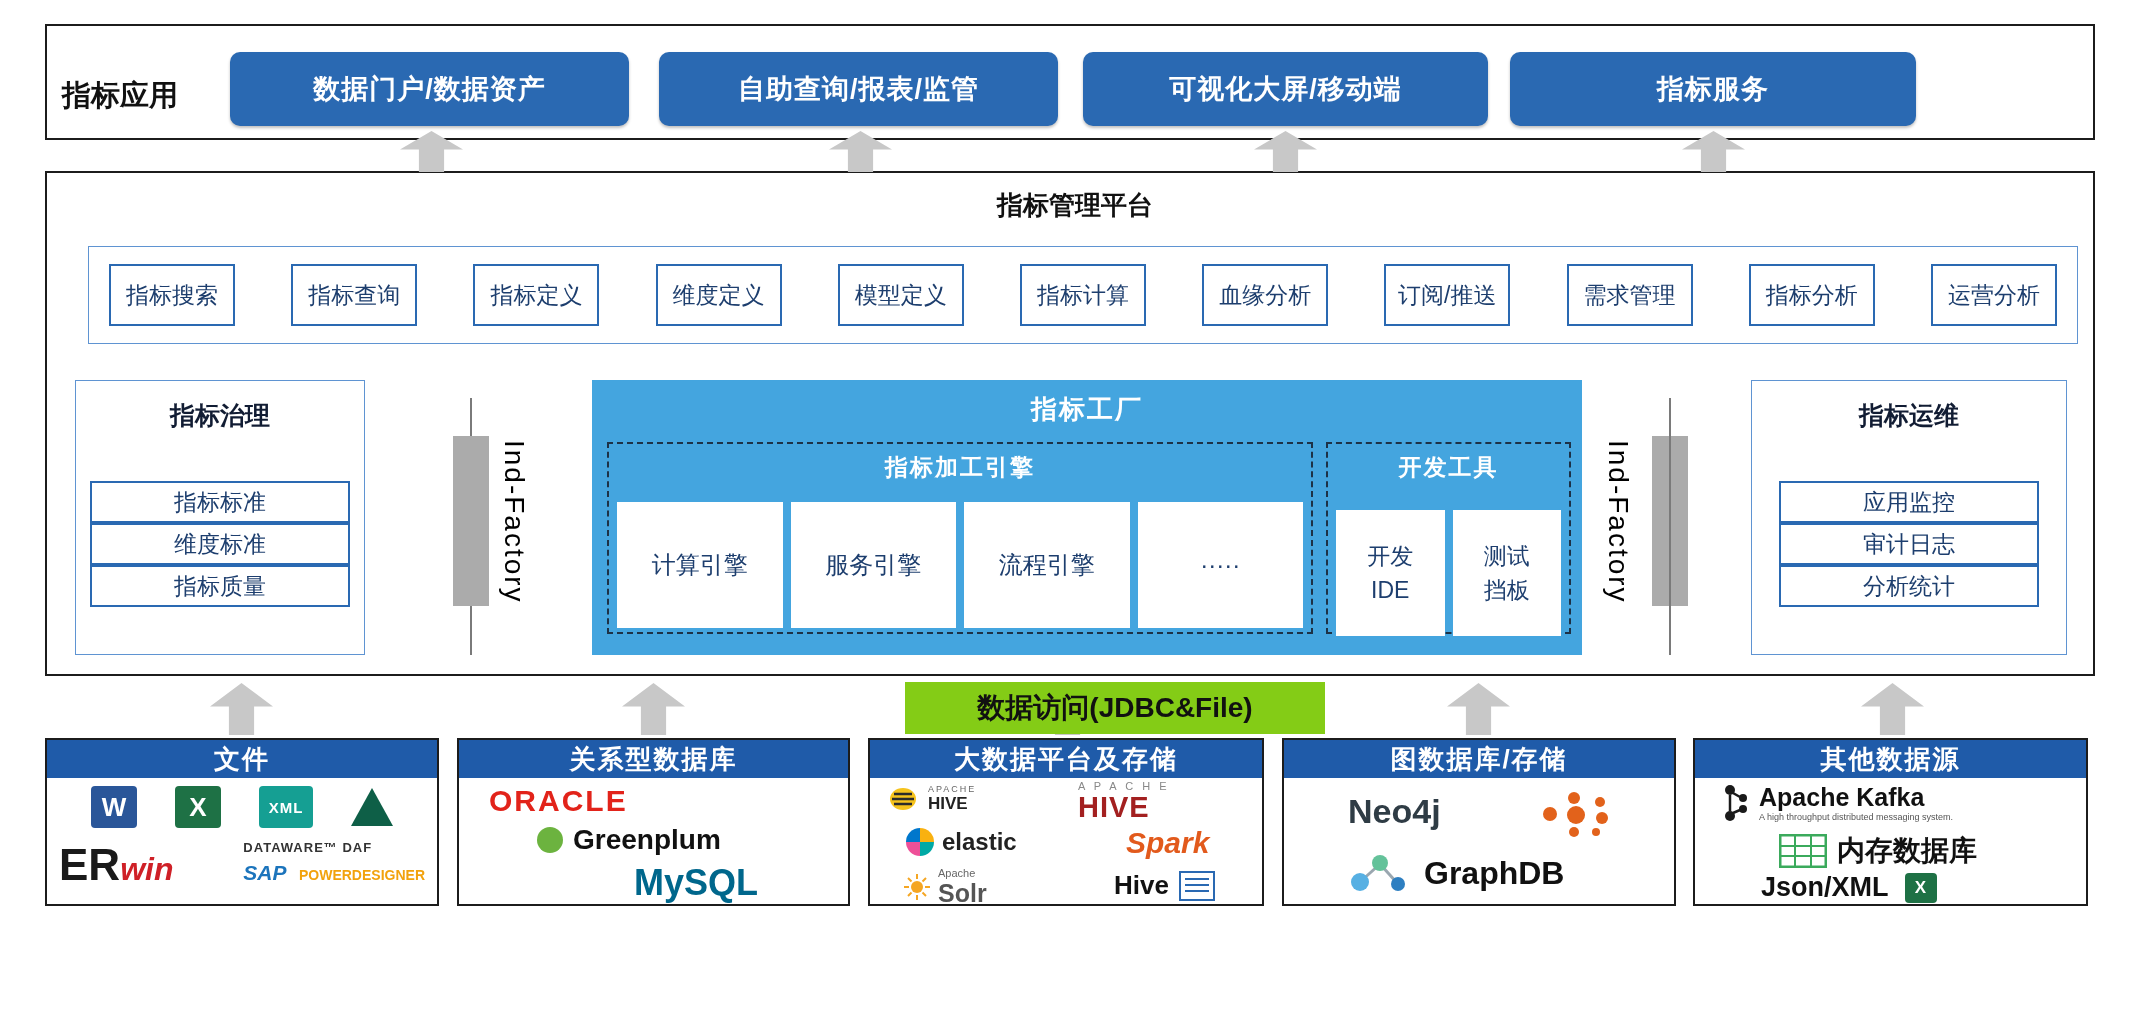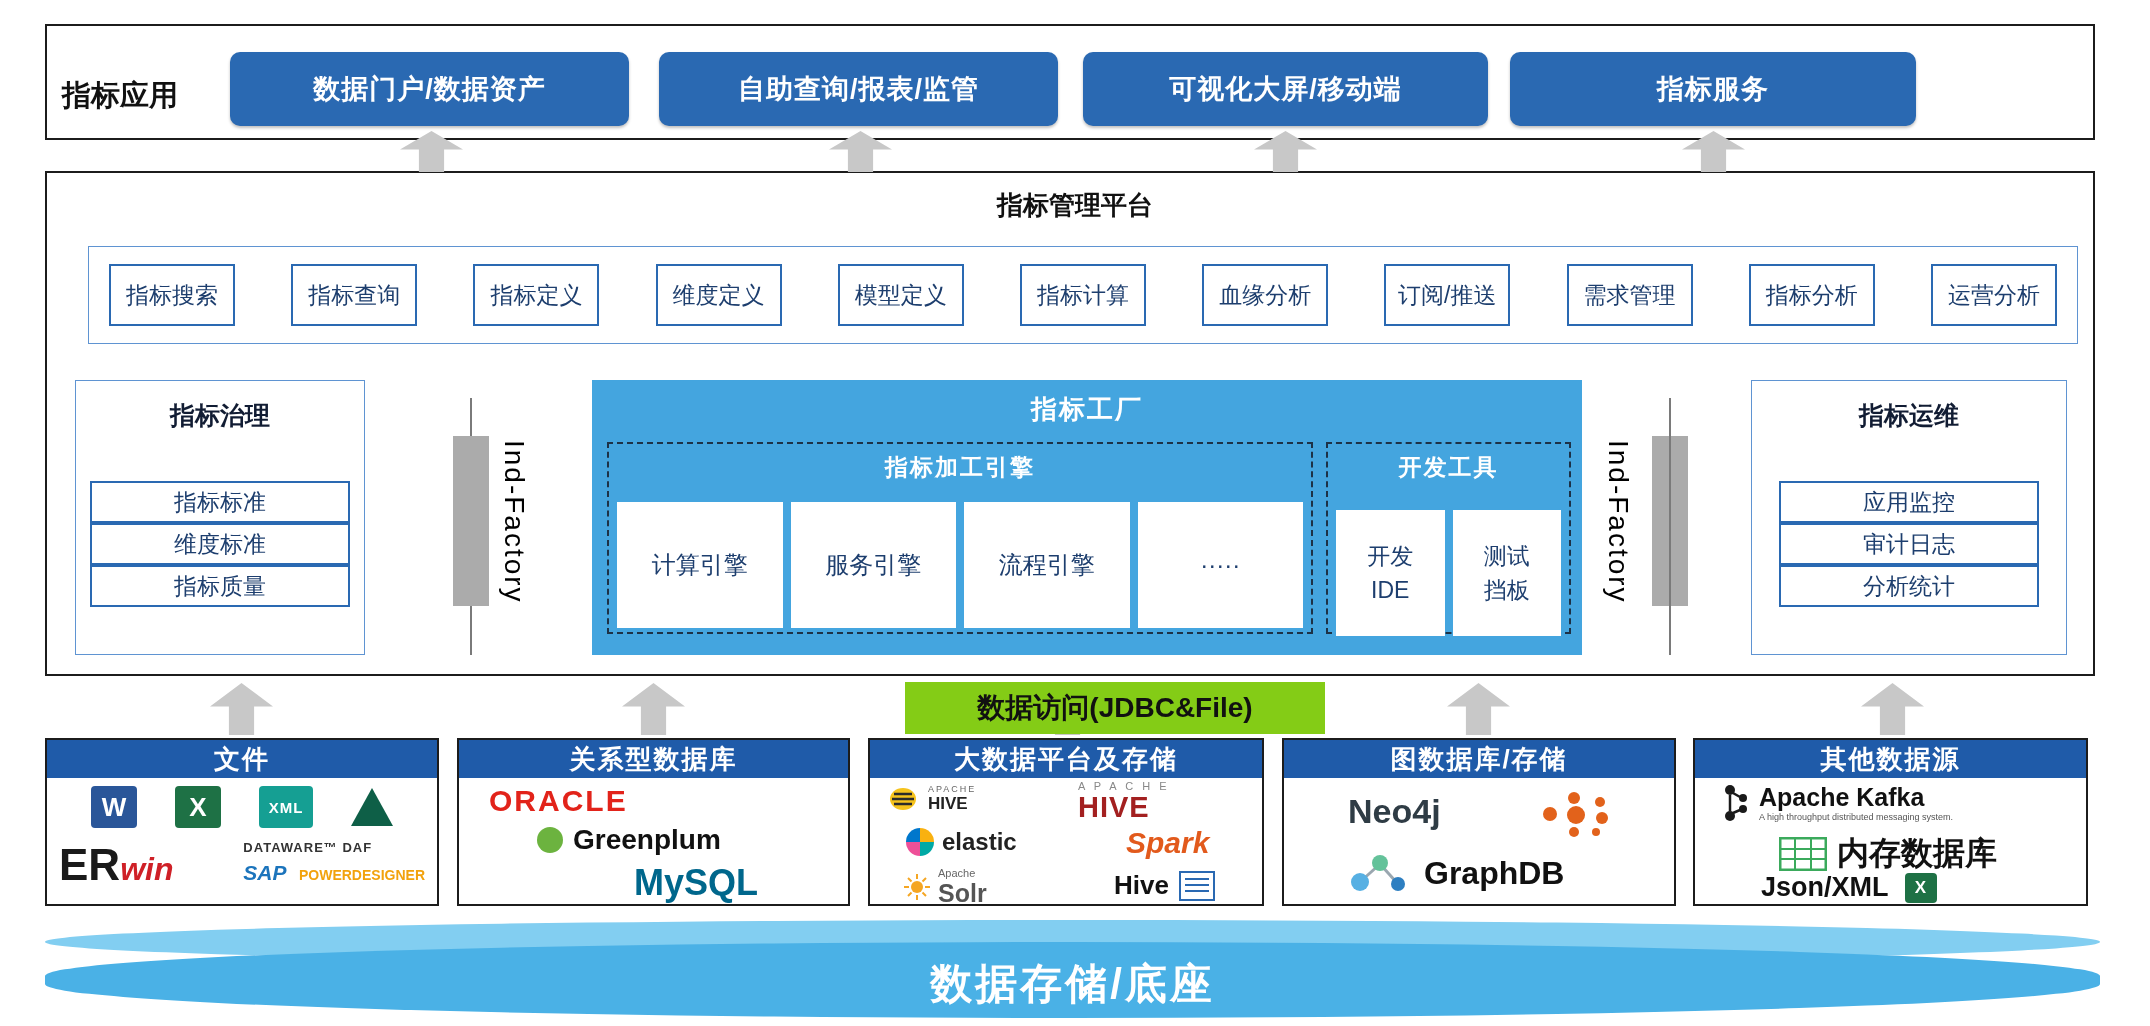--- a/index.html
+++ b/index.html
@@ -299,28 +299,23 @@
         </span>
       </div>
       <div class="abs" style="left:84px;top:54px;display:flex;align-items:center;gap:10px">
         <svg width="48" height="34" viewBox="0 0 48 34">
           <rect x="1" y="1" width="46" height="32" fill="none" stroke="#3baa5c" stroke-width="3"></rect>
           <line x1="1" y1="12" x2="47" y2="12" stroke="#3baa5c" stroke-width="2"></line>
           <line x1="1" y1="22" x2="47" y2="22" stroke="#3baa5c" stroke-width="2"></line>
           <line x1="16" y1="1" x2="16" y2="33" stroke="#3baa5c" stroke-width="2"></line>
           <line x1="32" y1="1" x2="32" y2="33" stroke="#3baa5c" stroke-width="2"></line>
         </svg>
-        <span class="nowrap" style="font-size:32px;font-weight:800;color:#111">内存数据库</span>
+        <span class="nowrap" style="font-size:28px;font-weight:800;color:#111">内存数据库</span>
       </div>
       <div class="abs" style="left:66px;top:94px;display:flex;align-items:center;gap:16px">
         <span class="nowrap" style="font-size:27px;font-weight:800;color:#111">Json/XML</span>
         <div class="ic-sq excel-ic small">X</div>
       </div>
     </div>
   </div>
 
-  <div class="base-wrap">
-    <div class="base-top"></div>
-    <div class="base-body"></div>
-    <div class="base-label">数据存储/底座</div>
-  </div>
 
 </div>
 
 </body></html>

